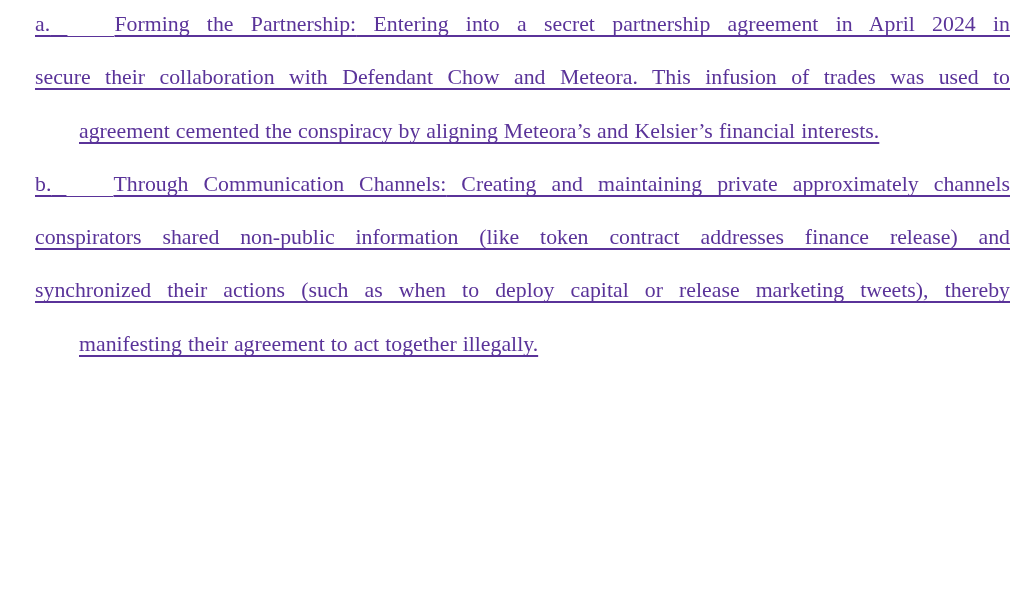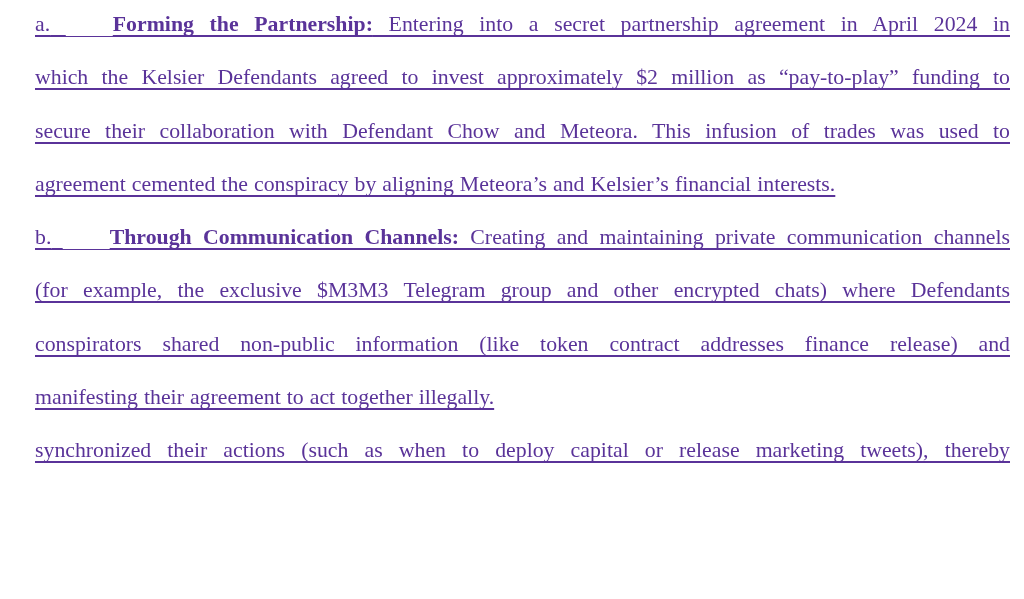--- a/index.html
+++ b/index.html
@@ -27,41 +27,40 @@
     text-align: justify;
     text-align-last: justify;
     text-decoration: underline;
     text-decoration-thickness: 1.6px;
     text-underline-offset: 4px;
     text-decoration-skip-ink: none;
     -webkit-text-decoration-skip: none;
   }
   .line--last {
     text-align-last: left;
+    margin-left: 44px;
   }
   .tab {
     
     padding-right: 47px;
     border-bottom: 1.6px solid currentColor;
   }
-  strong.heading { font-weight: bold; }
+  strong.heading { font-weight: normal; }
 </style>
 </head>
 <body>
 
 <div class="page" style="color: rgb(90, 51, 153);">
 
   <div class="para">
     <div class="line"><span class="label">a.</span><span class="tab">&nbsp;</span><strong class="heading">Forming the Partnership:</strong><span> Entering into a secret partnership agreement in April 2024 in</span></div>
-    <div class="line">which the Kelsier Defendants agreed to invest approximately $2 million as “pay-to-play” funding to</div>
     <div class="line">secure their collaboration with Defendant Chow and Meteora. This infusion of trades was used to</div>
     <div class="line line--last">agreement cemented the conspiracy by aligning Meteora’s and Kelsier’s financial interests.</div>
   </div>
 
   <div class="para">
-    <div class="line"><span class="label">b.</span><span class="tab">&nbsp;</span><strong class="heading">Through Communication Channels:</strong><span> Creating and maintaining private communication channels</span></div>
-    <div class="line">(for example, the exclusive $M3M3 Telegram group and other encrypted chats) where Defendants</div>
+    <div class="line"><span class="label">b.</span><span class="tab">&nbsp;</span><strong class="heading">Through Communication Channels:</strong><span> Creating and maintaining private approximately channels</span></div>
     <div class="line">conspirators shared non-public information (like token contract addresses finance release) and</div>
+    <div class="line">synchronized their actions (such as when to deploy capital or release marketing tweets), thereby</div>
     <div class="line line--last">manifesting their agreement to act together illegally.</div>
-    <div class="line">synchronized their actions (such as when to deploy capital or release marketing tweets), thereby</div>
   </div>
 
 </div>
 
 </body></html>

